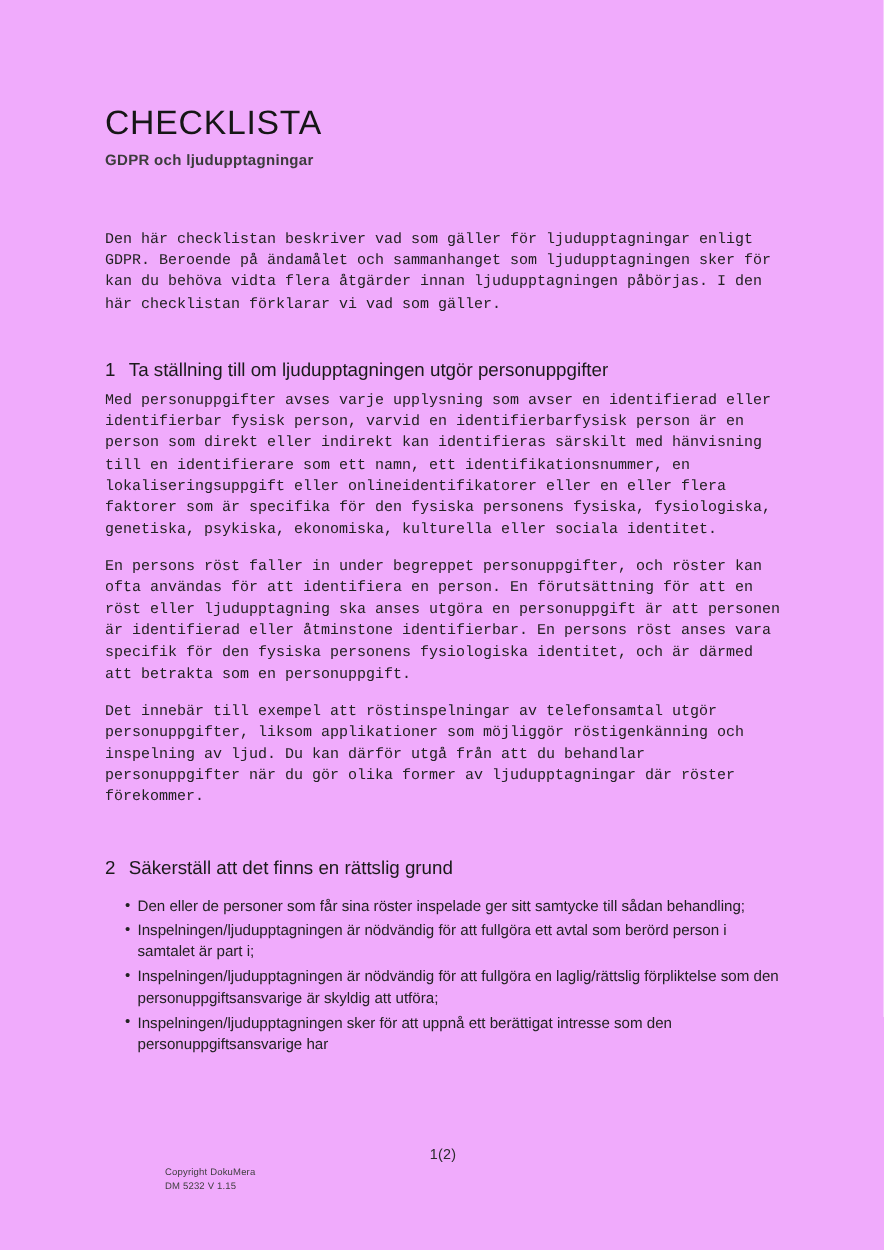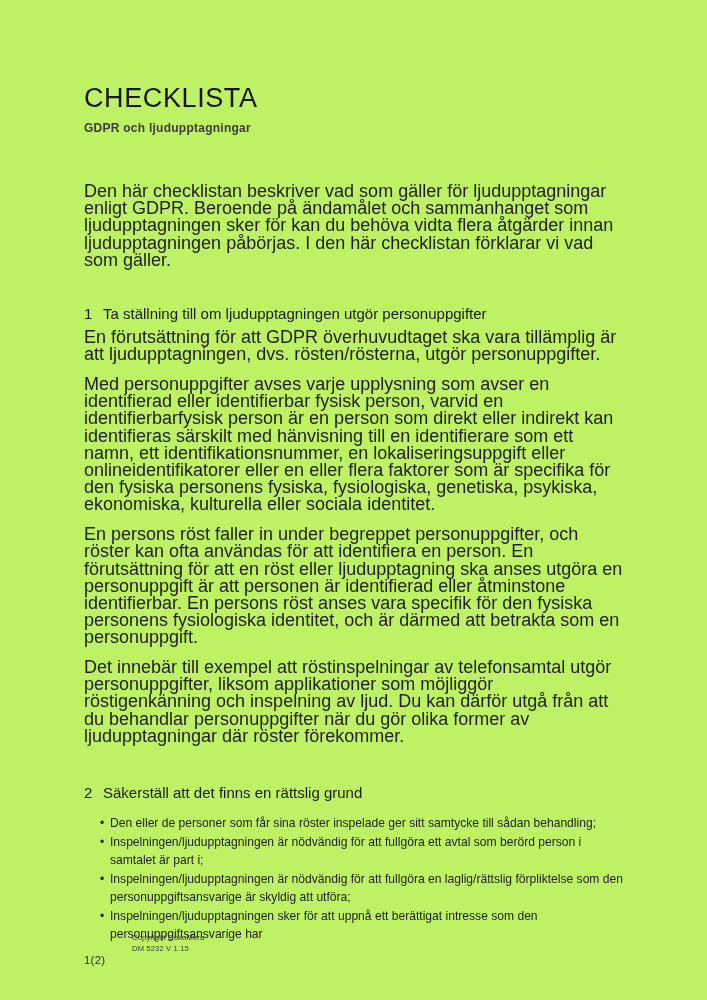--- a/index.html
+++ b/index.html
@@ -9,21 +9,21 @@
   }
   body {
     font-family: "Liberation Sans", "DejaVu Sans", sans-serif;
     color: #1a1a1a;
     -webkit-font-smoothing: antialiased;
   }
   .page {
     position: relative;
     width: 707px;
     height: 1000px;
-    background: #bef264;
+    background: #f0abfc;
     overflow: hidden;
     box-sizing: border-box;
   }
   .content {
     position: absolute;
     left: 84px;
     top: 0;
     width: 541px;
   }
 
@@ -42,25 +42,26 @@
     font-weight: 700;
     color: #3c3c3c;
     letter-spacing: 0.25px;
     margin: 7px 0 0 0;
     line-height: 1.2;
   }
 
   
   .intro { margin-top: 48px; }
   p.para {
-    font-size: 18px;
+    font-size: 12px;
     line-height: 17.2px;
     color: #222222;
     margin: 0 0 12.5px 0;
     text-align: left;
+    font-family: Liberation Mono, monospace;
   }
   p.para.last { margin-bottom: 0; }
 
   
   .heading {
     display: flex;
     align-items: baseline;
     font-size: 15px;
     font-weight: 400;
     color: #1a1a1a;
@@ -98,22 +99,23 @@
     top: -0.5px;
     font-size: 12px;
     color: #222222;
     line-height: 17.4px;
   }
 
   
   .page-number {
     position: absolute;
     left: 84px;
-    top: 954px;
+    top: 918px;
     width: 541px;
+    text-align: center;
     font-size: 11.5px;
     color: #2b2b2b;
     letter-spacing: 0.2px;
   }
   .footer {
     position: absolute;
     left: 84px;
     top: 933px;
     font-size: 7.6px;
     line-height: 10.5px;
@@ -136,21 +138,20 @@
     <div class="intro">
       <p class="para">Den här checklistan beskriver vad som gäller för ljudupptagningar enligt GDPR. Beroende på ändamålet och sammanhanget som ljudupptagningen sker för kan du behöva vidta flera åtgärder innan ljudupptagningen påbörjas. I den här checklistan förklarar vi vad som gäller.</p>
     </div>
 
     <div class="section-1">
       <div class="heading">
         <span class="num">1</span>
         <span class="htext">Ta ställning till om ljudupptagningen utgör personuppgifter</span>
       </div>
       <div class="section-body">
-        <p class="para">En förutsättning för att GDPR överhuvudtaget ska vara tillämplig är att ljudupptagningen, dvs. rösten/rösterna, utgör personuppgifter.</p>
         <p class="para">Med personuppgifter avses varje upplysning som avser en identifierad eller identifierbar fysisk person, varvid en identifierbarfysisk person är en person som direkt eller indirekt kan identifieras särskilt med hänvisning till en identifierare som ett namn, ett identifikationsnummer, en lokaliseringsuppgift eller onlineidentifikatorer eller en eller flera faktorer som är specifika för den fysiska personens fysiska, fysiologiska, genetiska, psykiska, ekonomiska, kulturella eller sociala identitet.</p>
         <p class="para">En persons röst faller in under begreppet personuppgifter, och röster kan ofta användas för att identifiera en person. En förutsättning för att en röst eller ljudupptagning ska anses utgöra en personuppgift är att personen är identifierad eller åtminstone identifierbar. En persons röst anses vara specifik för den fysiska personens fysiologiska identitet, och är därmed att betrakta som en personuppgift.</p>
         <p class="para last">Det innebär till exempel att röstinspelningar av telefonsamtal utgör personuppgifter, liksom applikationer som möjliggör röstigenkänning och inspelning av ljud. Du kan därför utgå från att du behandlar personuppgifter när du gör olika former av ljudupptagningar där röster förekommer.</p>
       </div>
     </div>
 
     <div class="section-2">
       <div class="heading">
         <span class="num">2</span>
         <span class="htext">Säkerställ att det finns en rättslig grund</span>

